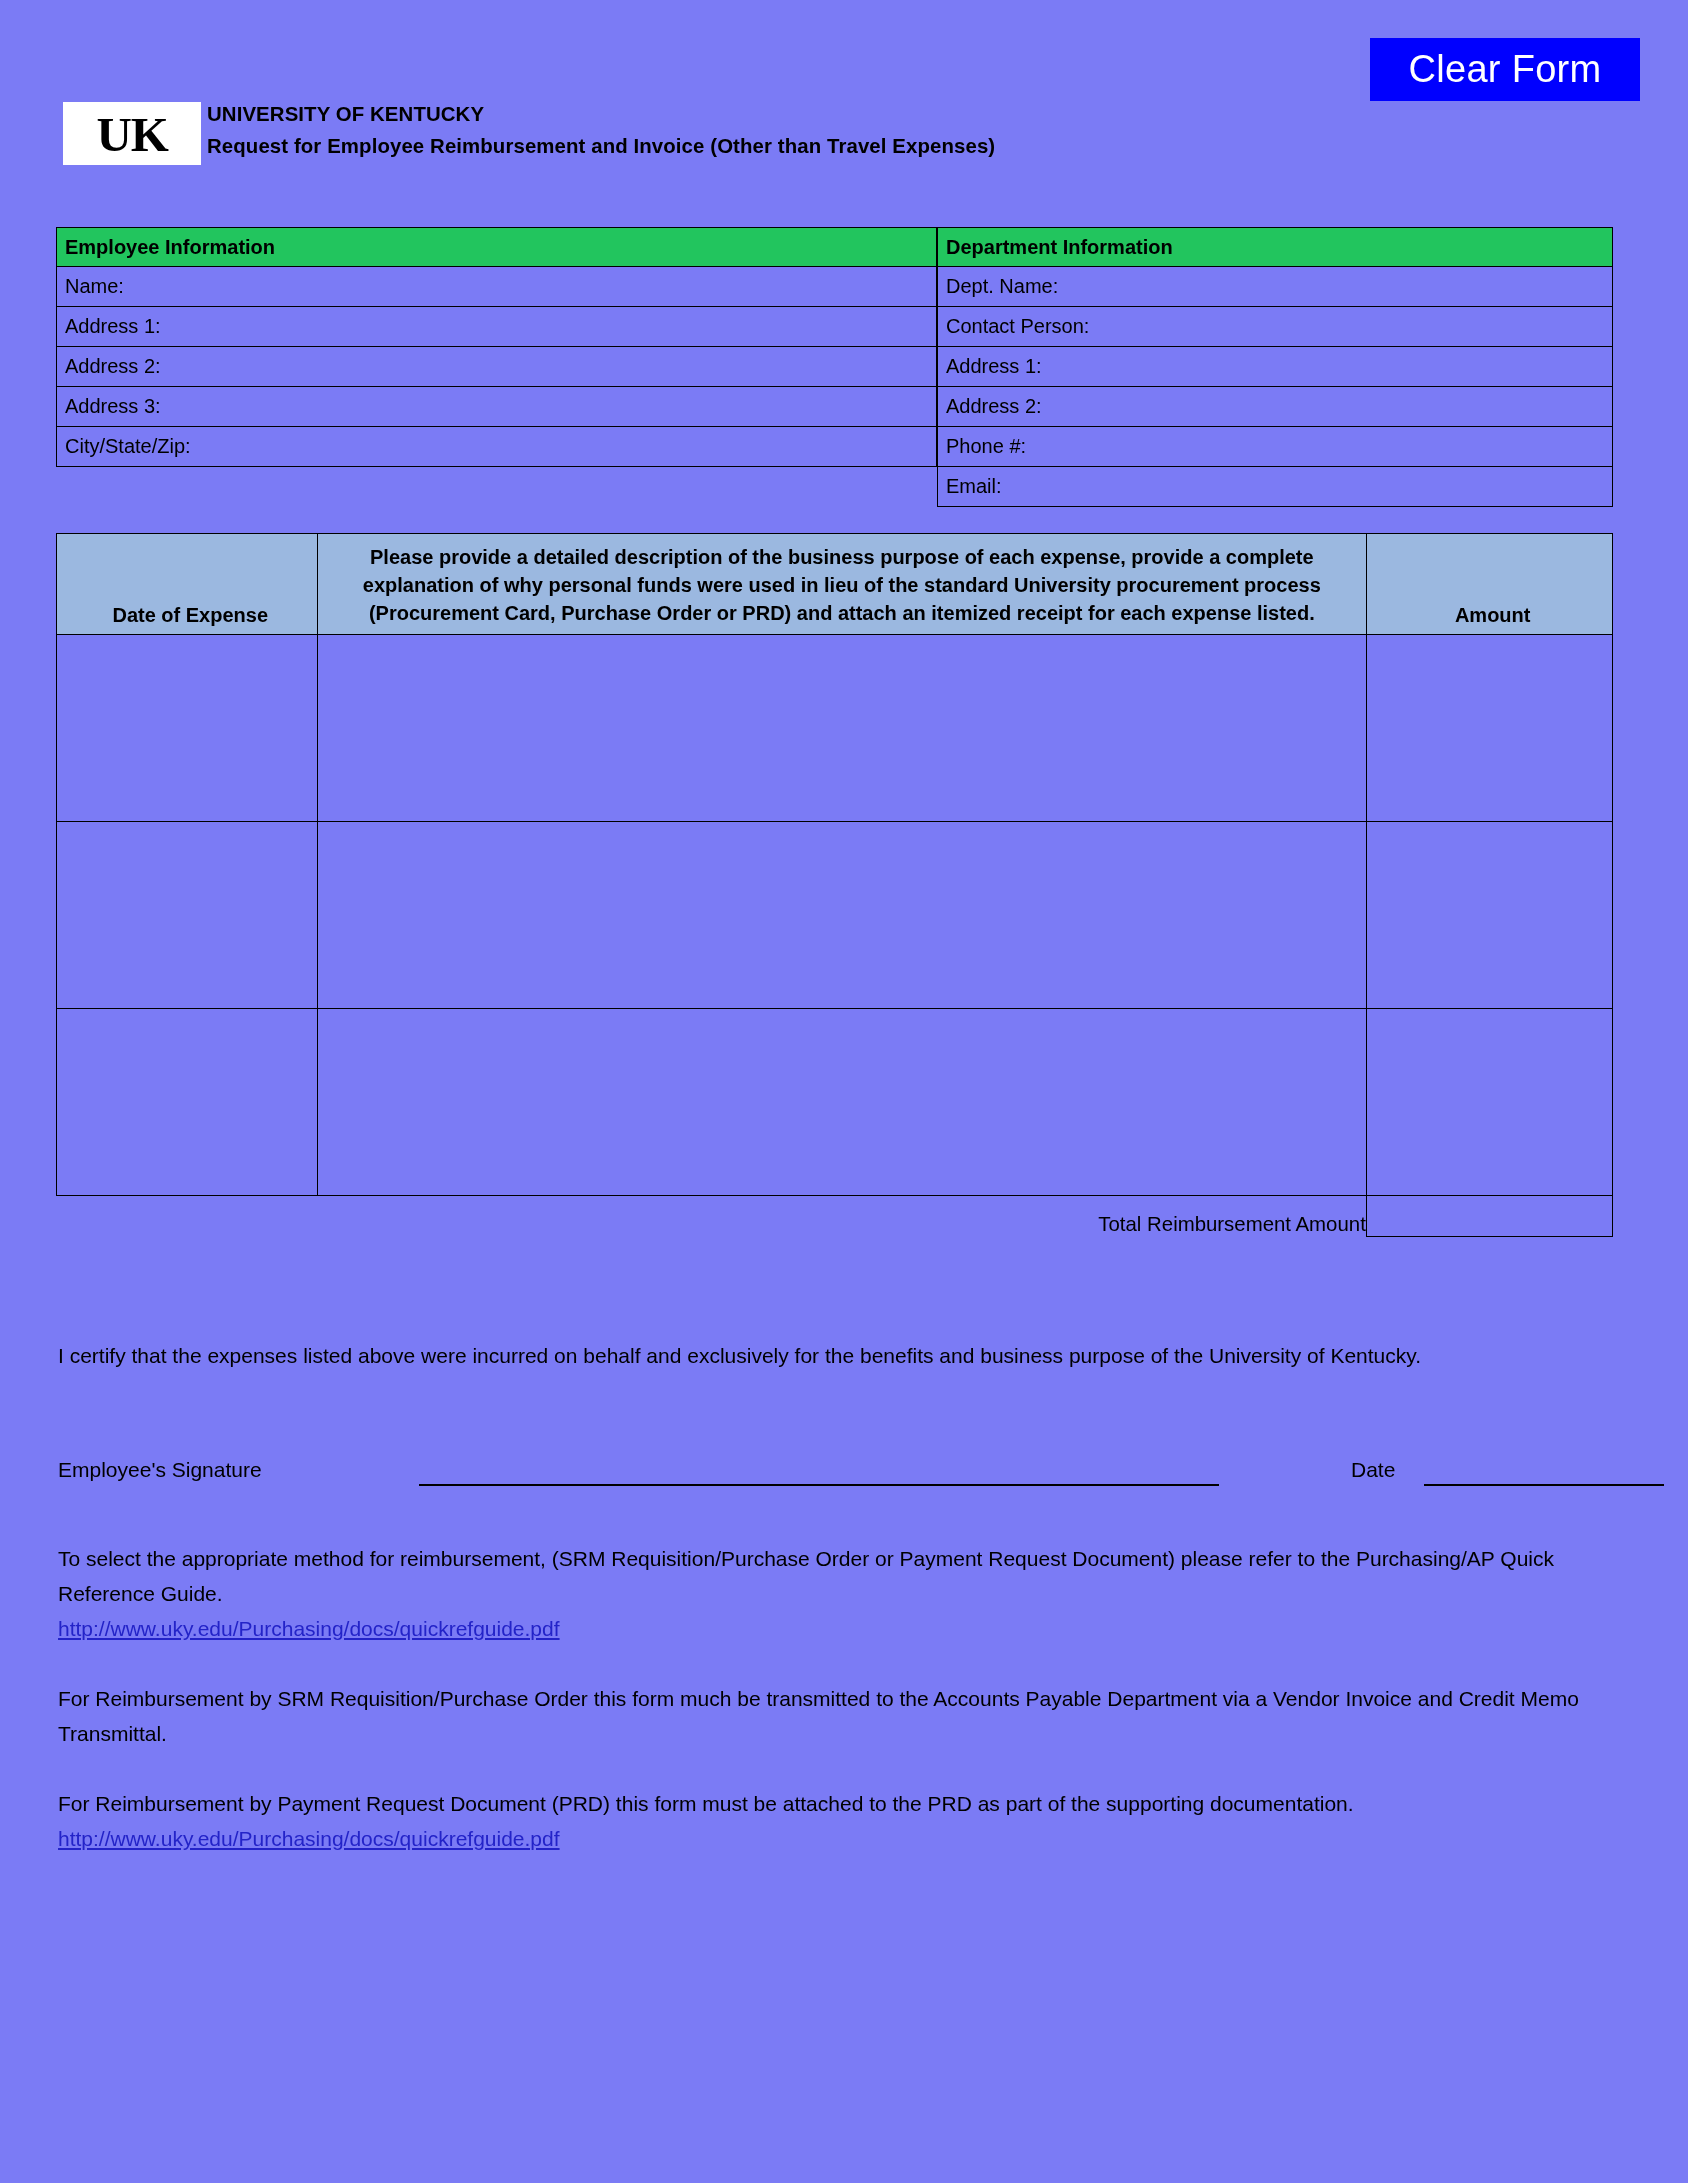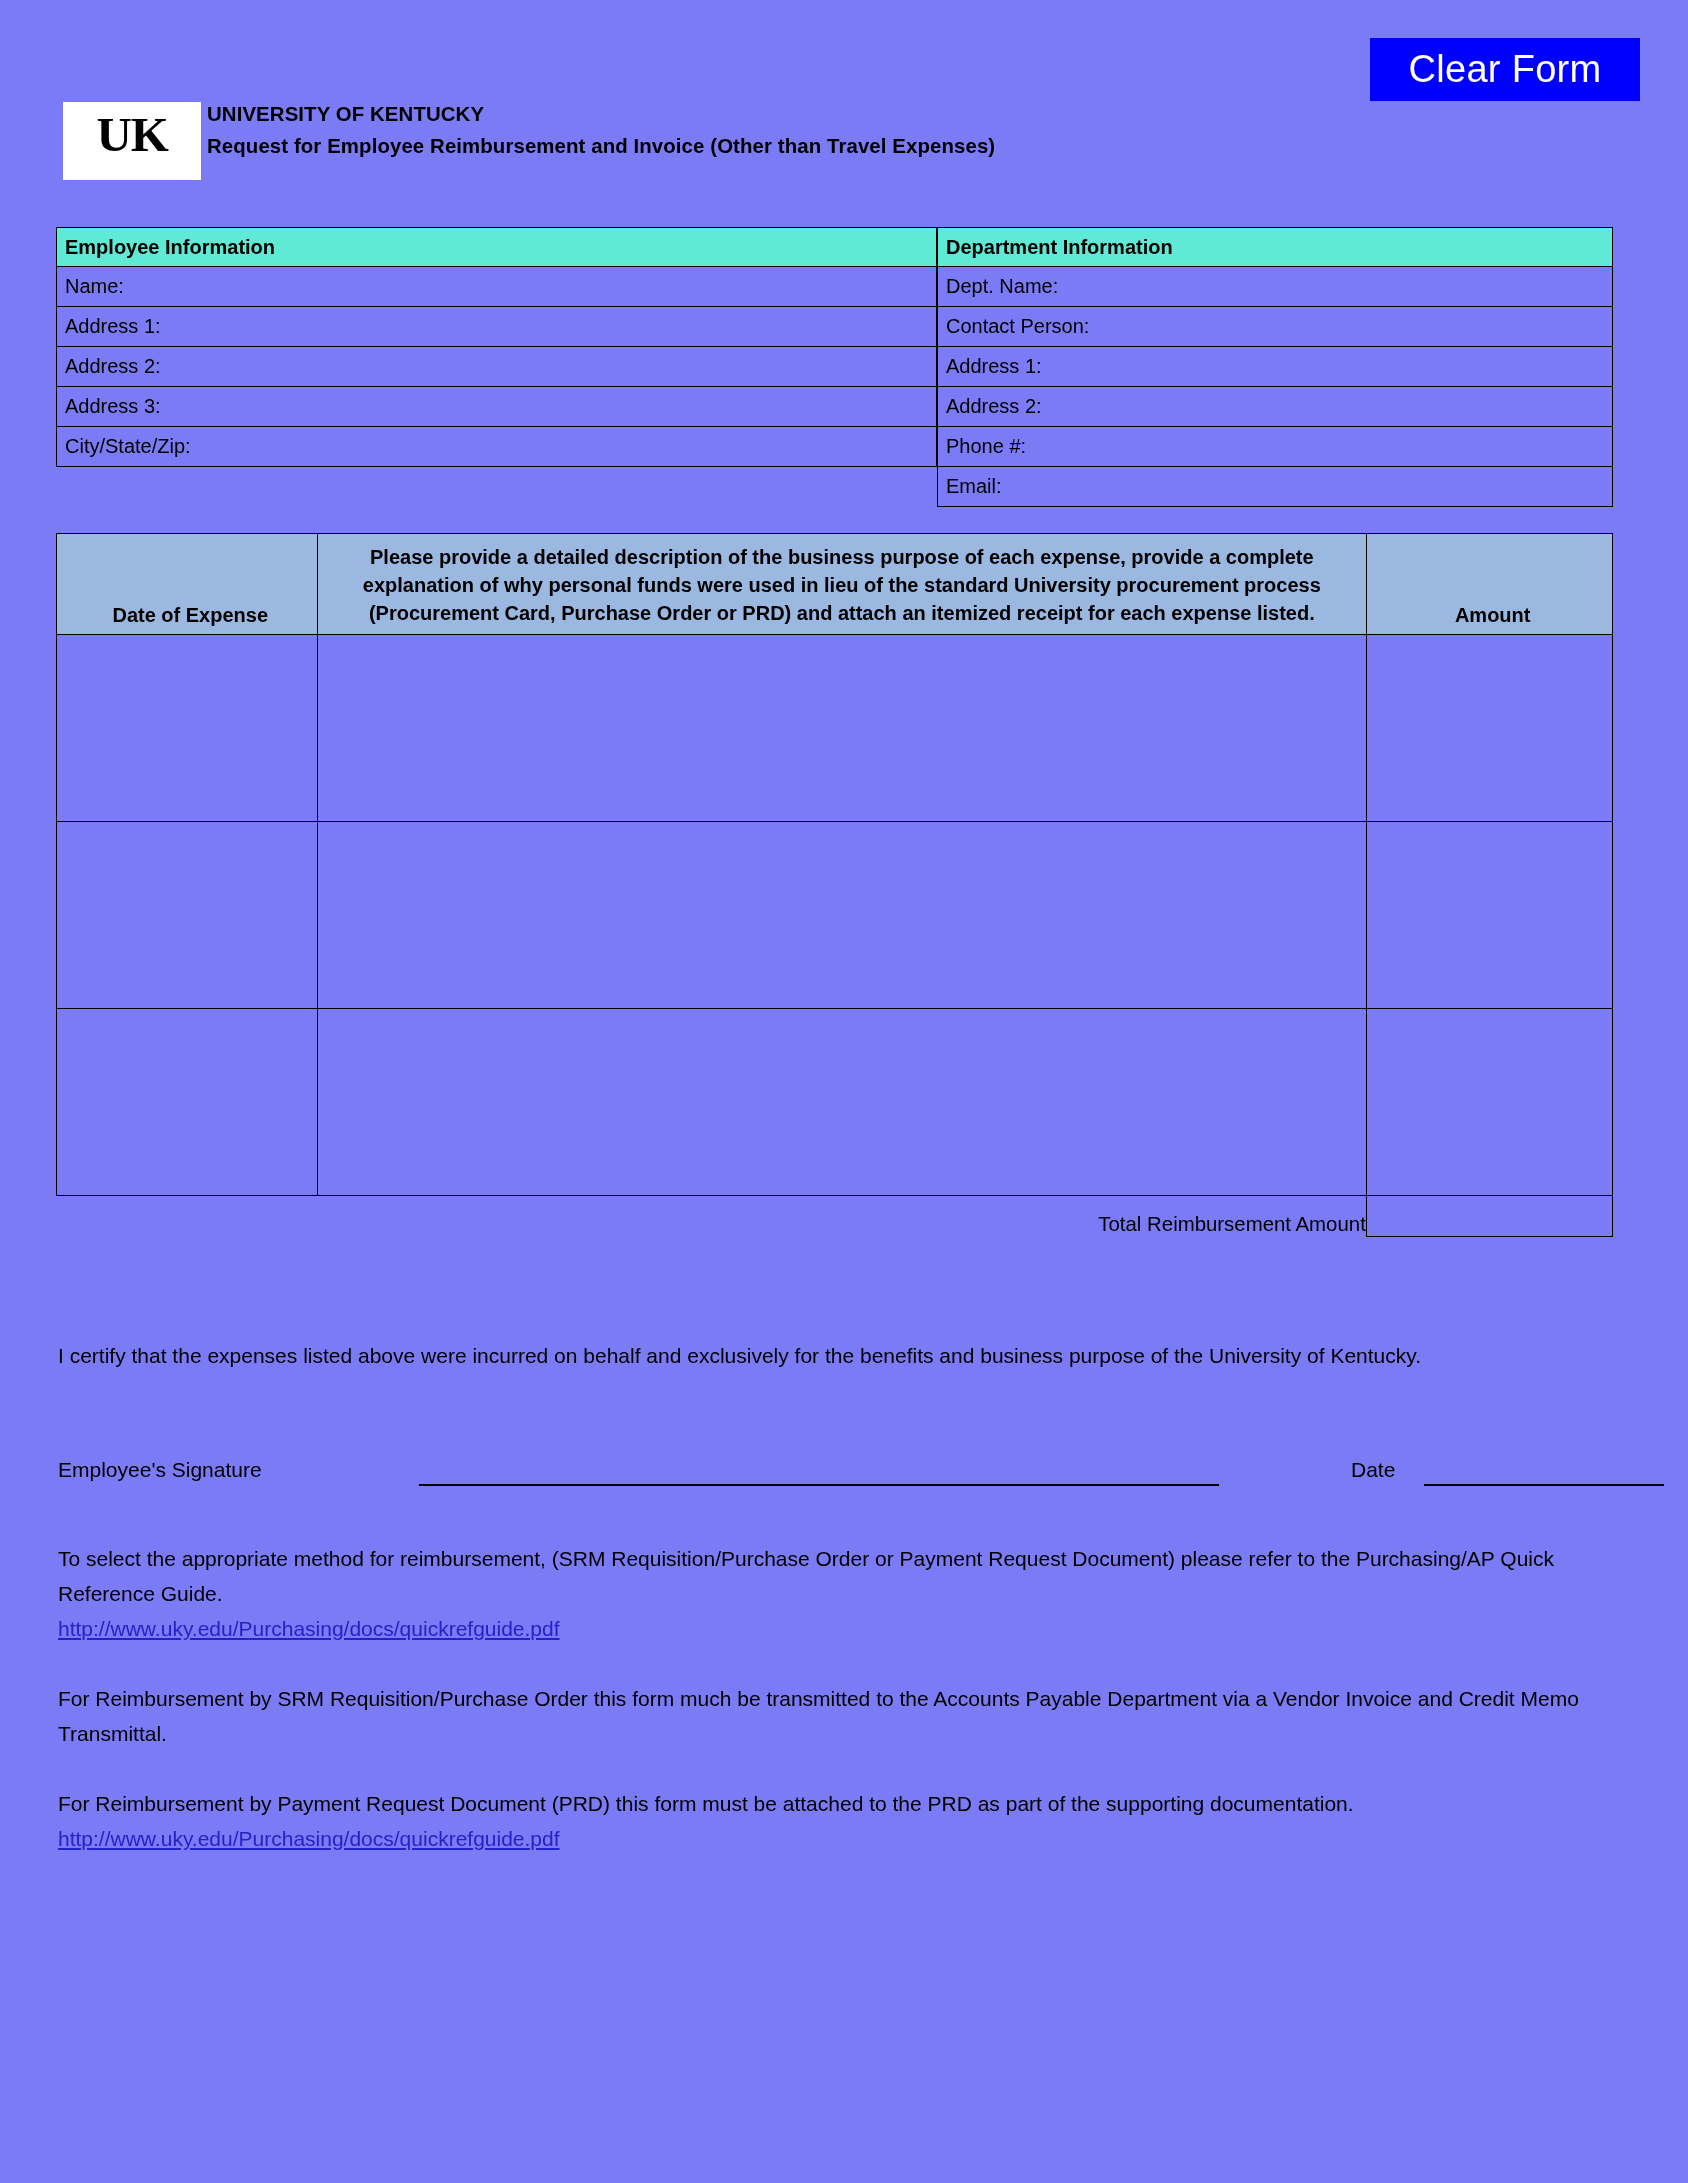--- a/index.html
+++ b/index.html
@@ -51,21 +51,21 @@
     left: 63px;
     top: 98px;
     width: 1516px;
     height: 73px;
   }
   .uk-logo {
     position: absolute;
     left: 0;
     top: 4px;
     width: 138px;
-    height: 78px;
+    height: 63px;
     background: #ffffff;
     border: 1.3px solid #ffffff;
     box-sizing: border-box;
   }
   .uk-logo .uk-text {
     position: absolute;
     left: 0;
     top: 0;
     width: 100%;
     height: 100%;
@@ -112,21 +112,21 @@
     box-sizing: border-box;
     font-size: 20px;
     color: #000000;
     padding: 4px 6.6px 4px 8px;
     height: 40px;
     line-height: 31px;
     overflow: hidden;
     white-space: nowrap;
   }
   .cell.head {
-    background: #5eead4;
+    background: #22c55e;
     font-weight: bold;
   }
   .cell.left {
     width: 881px;
   }
   .cell.right {
     width: 676px;
   }
   .cell.blank {
     border: none;

